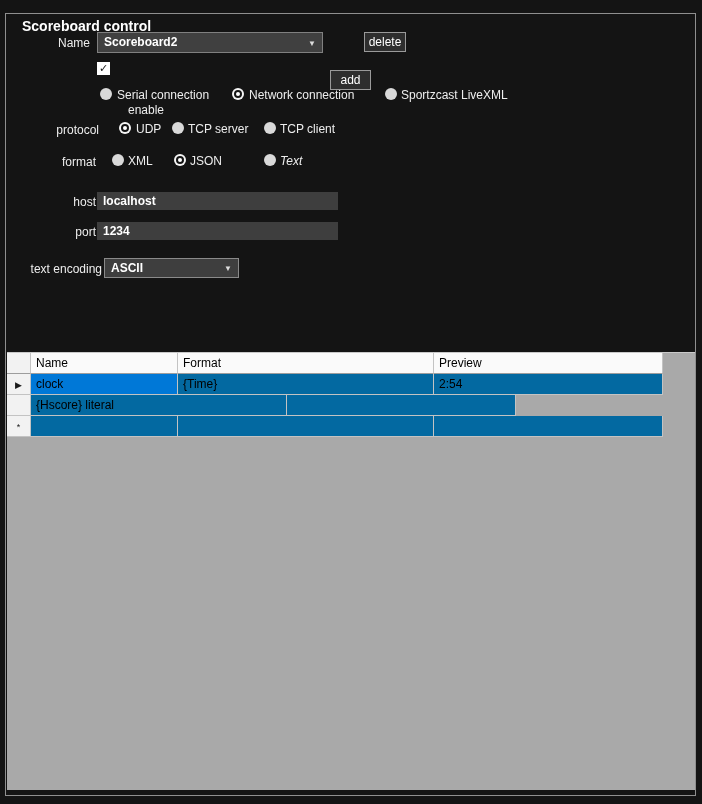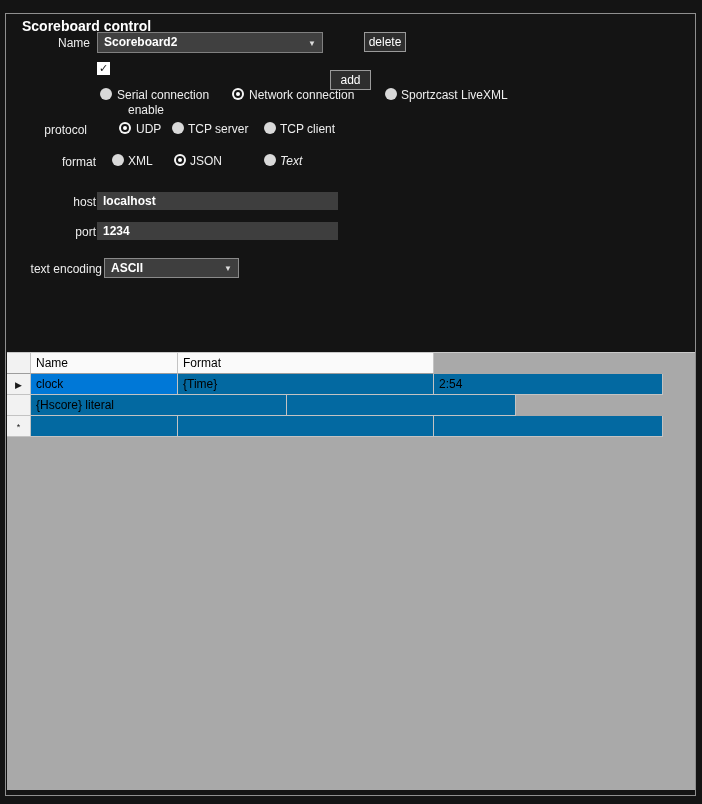--- a/index.html
+++ b/index.html
@@ -111,21 +111,21 @@
   </span>
   <div class="lbl" style="left:128px;top:62px;margin-top:41px;">enable</div>
 
   <span class="radio" style="left:100px;top:88px;"></span>
   <div class="lbl" style="left:117px;top:88px;">Serial connection</div>
   <span class="radio selected" style="left:232px;top:88px;"></span>
   <div class="lbl" style="left:249px;top:88px;">Network connection</div>
   <span class="radio" style="left:385px;top:88px;"></span>
   <div class="lbl" style="left:401px;top:88px;">Sportzcast LiveXML</div>
 
-  <div class="lbl r" style="left:8px;top:123px;width:79px;">protocol</div>
+  <div class="lbl r" style="left:20px;top:123px;width:79px;">protocol</div>
   <span class="radio selected" style="left:119px;top:122px;"></span>
   <div class="lbl" style="left:136px;top:122px;">UDP</div>
   <span class="radio" style="left:172px;top:122px;"></span>
   <div class="lbl" style="left:188px;top:122px;">TCP server</div>
   <span class="radio" style="left:264px;top:122px;"></span>
   <div class="lbl" style="left:280px;top:122px;">TCP client</div>
 
   <div class="lbl r" style="left:20px;top:155px;width:76px;">format</div>
   <span class="radio" style="left:112px;top:154px;"></span>
   <div class="lbl" style="left:128px;top:154px;">XML</div>
@@ -145,20 +145,21 @@
     <span class="combo-text">ASCII</span>
     <span class="combo-arrow">▼</span>
   </div>
 
   <div class="grid">
 
     <div class="grid-row">
       <div class="gcell hdr corner"></div>
       <div class="gcell hdr c-name">Name</div>
       <div class="gcell hdr c-format">Format</div>
+      <div class="gcell hdr c-preview">Preview</div>
     </div>
 
     <div class="grid-row">
       <div class="gcell corner">
         <span class="row-marker">▶</span>
       </div>
       <div class="gcell c-name sel">clock</div>
       <div class="gcell c-format">{Time}</div>
       <div class="gcell c-preview">2:54</div>
     </div>

